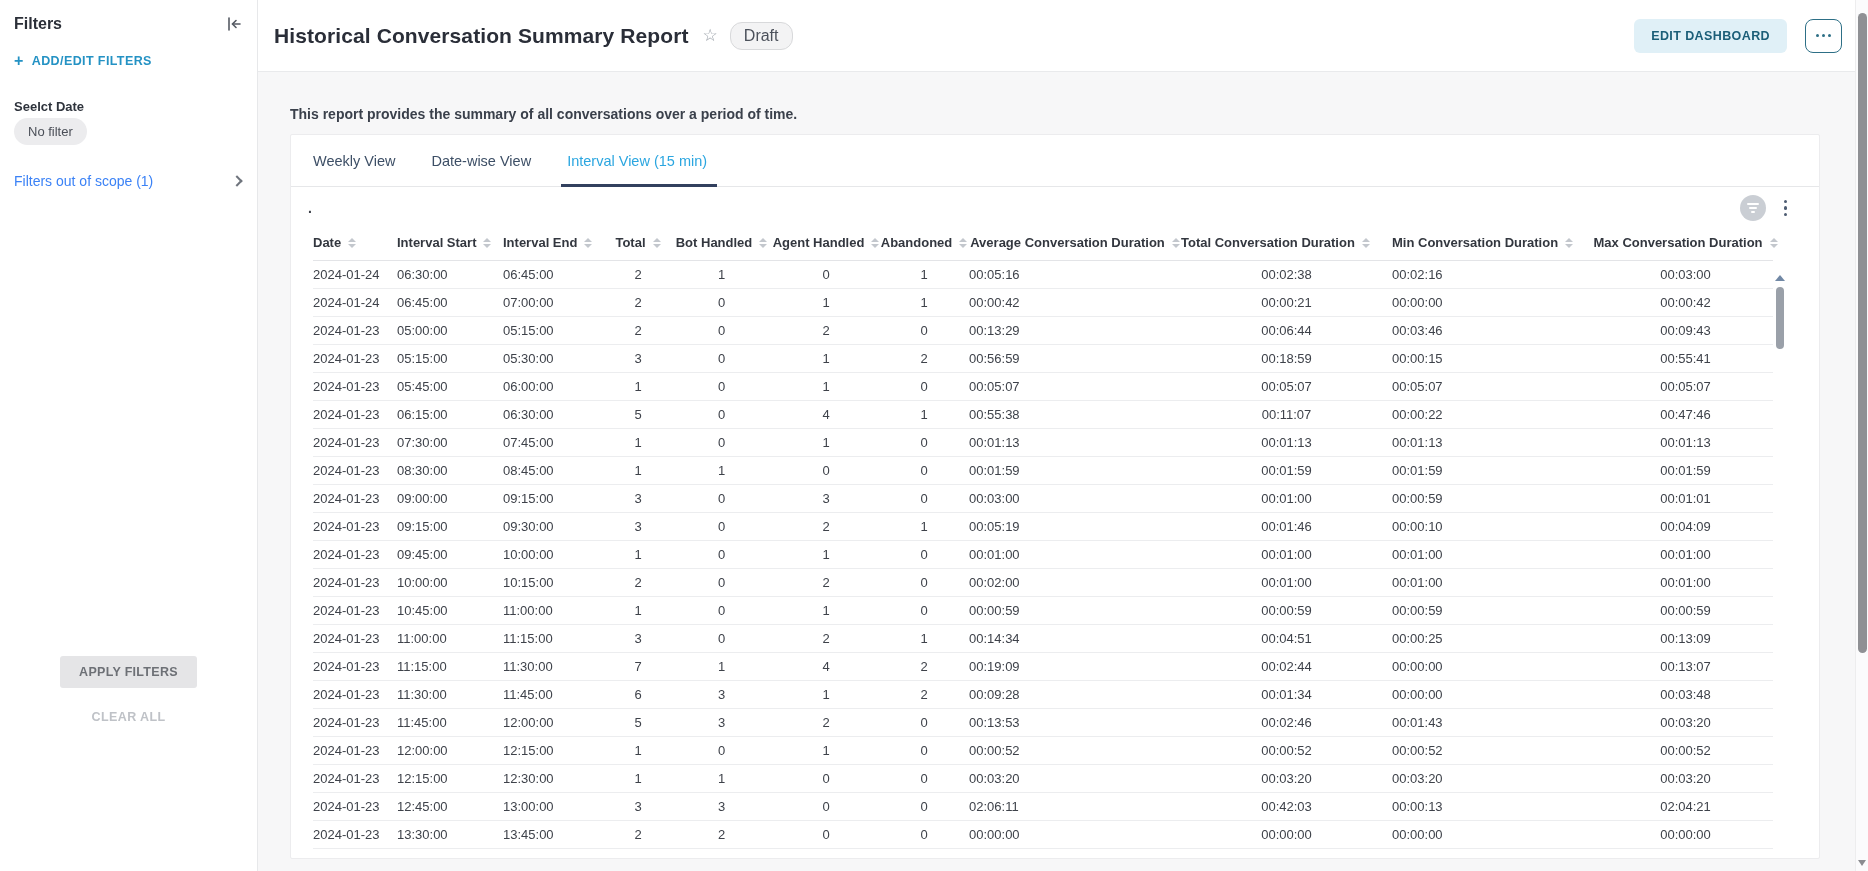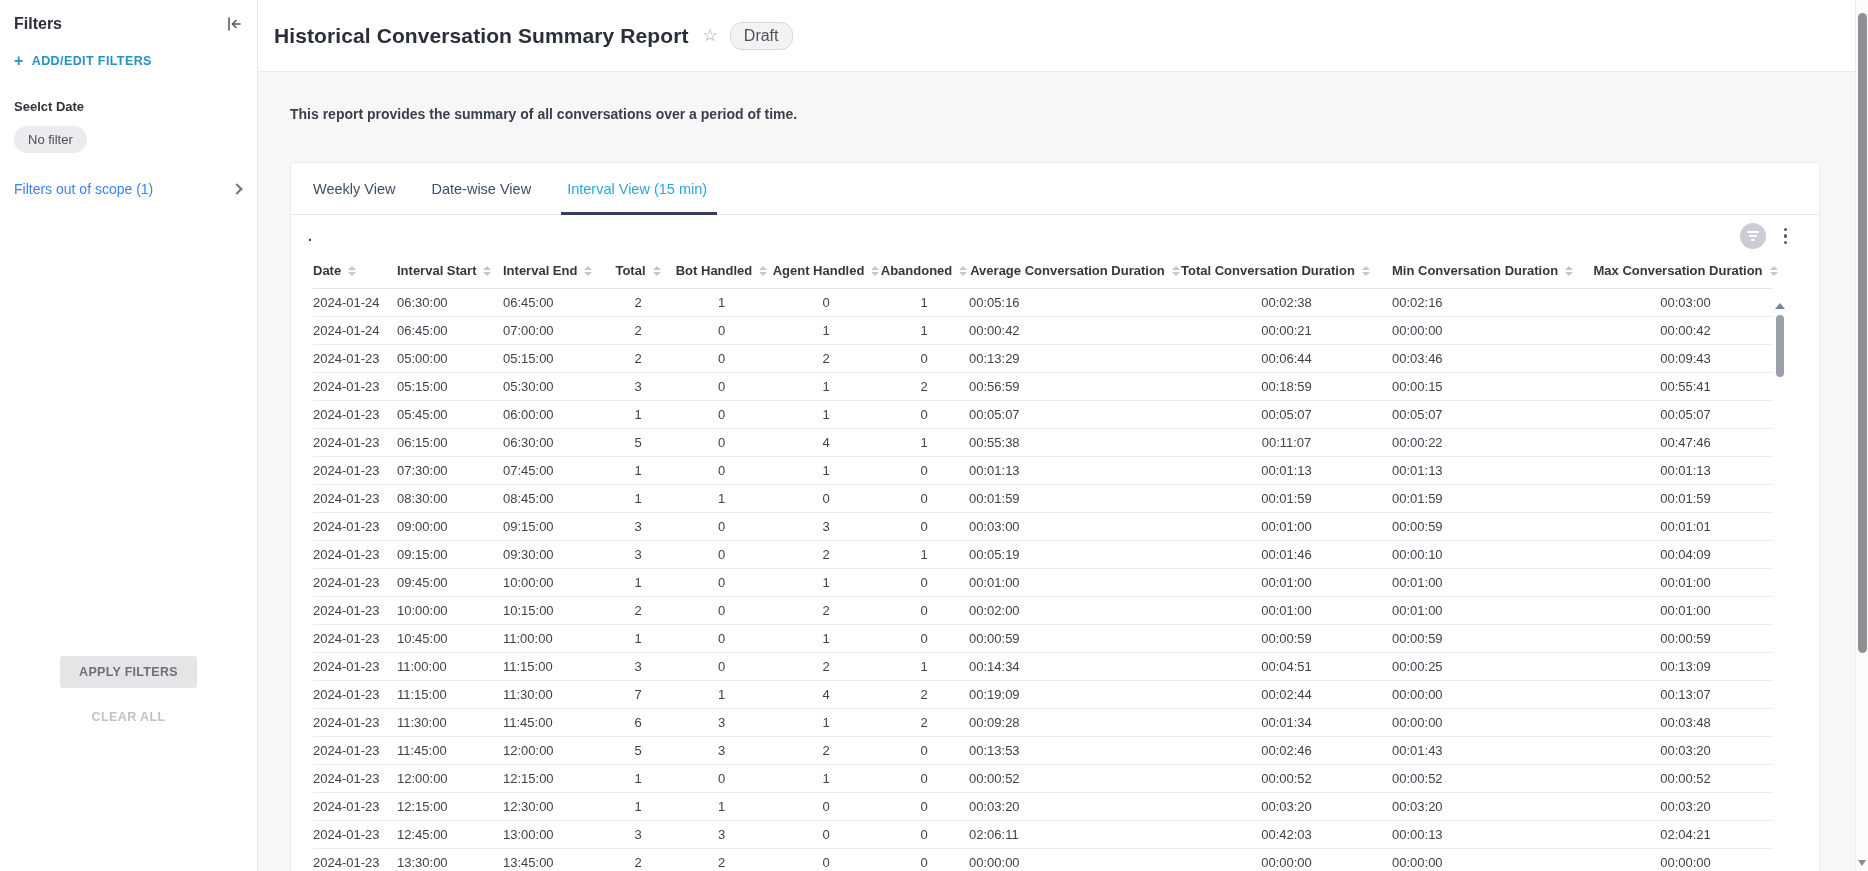--- a/index.html
+++ b/index.html
@@ -22,21 +22,21 @@
   .sb-title { font-size:16px; font-weight:700; color:#2b2f38; }
   .collapse-btn { margin-left:auto; cursor:pointer; display:flex; align-items:center; }
   .add-filters {
     margin-top:20px; display:flex; align-items:center; gap:8px;
     color:#2492c4; font-size:12.5px; font-weight:700; letter-spacing:.4px;
     cursor:pointer;
   }
   .plus-icon { font-size:16px; font-weight:700; line-height:1; }
   .group-label { margin-top:30px; font-size:13px; font-weight:700; color:#2e333c; }
   .chip {
-    margin-top:12px; display:inline-block; background:#ececee;
+    margin-top:4px; display:inline-block; background:#ececee;
     border-radius:14px; padding:6px 14px; font-size:13px; color:#4b4f58;
     cursor:pointer;
   }
   .scope-row {
     margin-top:28px; display:flex; align-items:center;
     font-size:14px; color:#3b82f6; cursor:pointer; padding-right:2px;
   }
   .chev-right {
     margin-left:auto; width:8px; height:8px;
     border-top:2px solid #6f747d; border-right:2px solid #6f747d;
@@ -71,21 +71,21 @@
     background:#e0f0f7; color:#1b5e78; font-weight:700; font-size:12.5px; letter-spacing:.4px;
     border:none; border-radius:6px; padding:10px 17px; font-family:inherit; cursor:pointer;
   }
   .more-btn {
     width:37px; height:34px; border:1px solid #2d6f86; border-radius:8px; background:#fff;
     display:flex; align-items:center; justify-content:center; gap:3px; cursor:pointer;
   }
   .more-btn i { width:3px; height:3px; border-radius:50%; background:#2d6f86; }
 
   .content { padding:34px 48px 0 32px; flex:1; min-height:0; }
-  .description { margin:0 0 40px 0; font-size:14px; font-weight:700; color:#3a404b; }
+  .description { margin:0 0 12px 0; font-size:14px; font-weight:700; color:#3a404b; }
 
   .card {
     background:#fff; border:1px solid #ececee; border-radius:2px;
     width:1530px; height:725px; position:relative;
   }
   .tabs { display:flex; gap:32px; padding-left:20px; height:52px; border-bottom:1px solid #e6e7e9; }
   .tab {
     display:flex; align-items:center; font-size:14.5px; color:#3d4f66;
     position:relative; cursor:pointer; padding:0 2px; font-weight:500;
   }
@@ -188,20 +188,28 @@
       <button class="apply-btn">APPLY FILTERS</button>
       <span class="clear-all">CLEAR ALL</span>
     </div>
   </aside>
 
   <div class="main">
     <header class="topbar">
       <span class="page-title">Historical Conversation Summary Report</span>
       <span class="star-icon"></span>
       <span class="draft-badge">Draft</span>
+      <div class="topbar-right">
+        <button class="edit-btn">EDIT DASHBOARD</button>
+        <div class="more-btn">
+          <i></i>
+            <i></i>
+            <i></i>
+        </div>
+      </div>
     </header>
 
     <div class="content">
       <p class="description">This report provides the summary of all conversations over a period of time.</p>
 
       <div class="card">
         <div class="tabs" id="tabs">
             <div class="tab">
               <span>Weekly View</span>
             </div>

